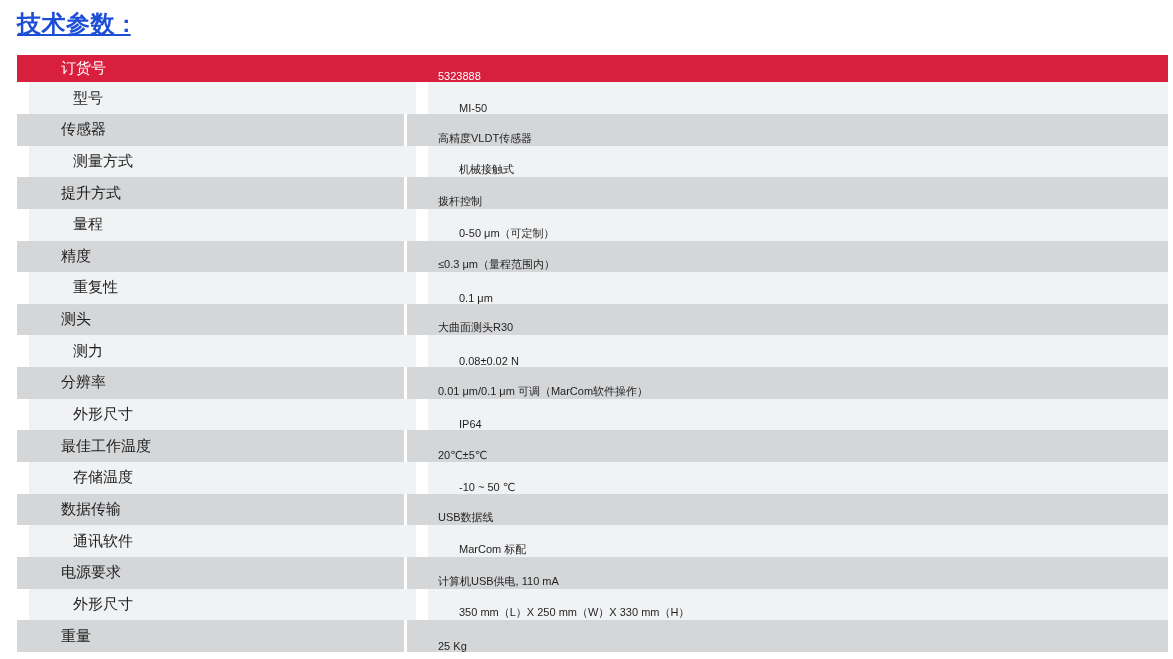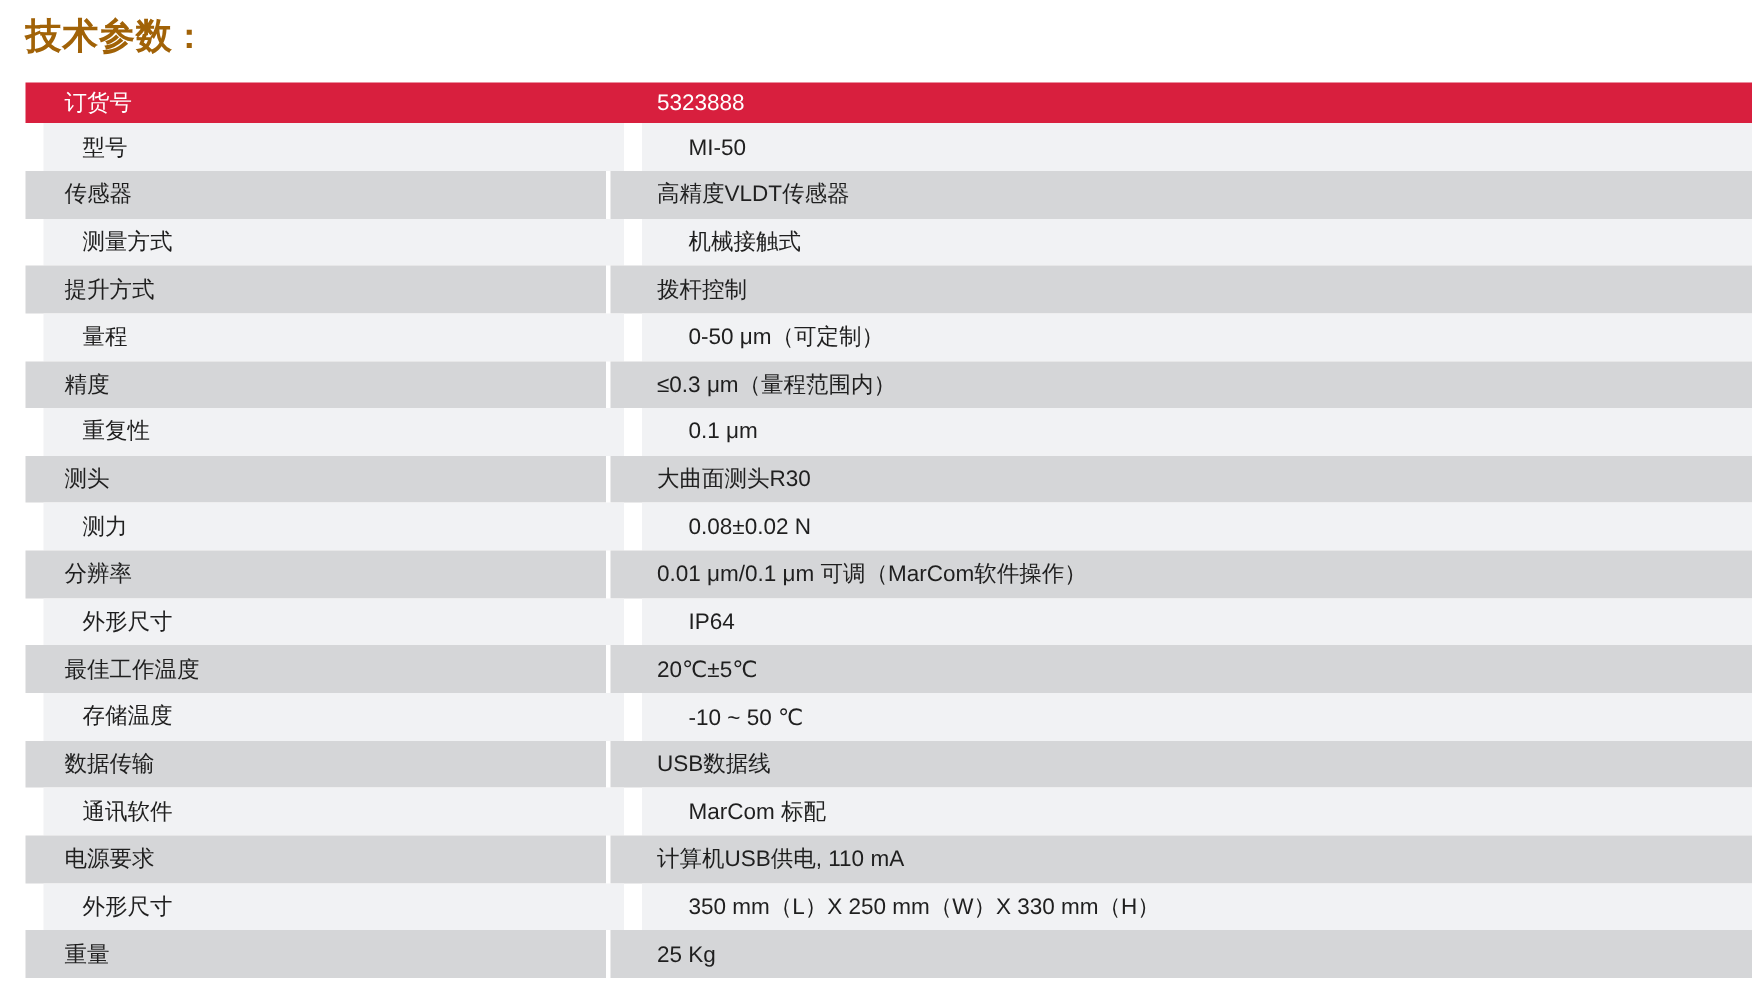--- a/index.html
+++ b/index.html
@@ -11,22 +11,23 @@
   }
   .page {
     position: relative;
     width: 1173px; height: 659px;
   }
   .page-title {
     position: absolute;
     left: 17px; top: 8px;
     font-size: 24px;
     font-weight: bold;
-    color: #a16207;
+    color: #1d4ed8;
     letter-spacing: 0.5px;
+    text-decoration: underline;
   }
   .spec-table {
     position: absolute;
     left: 17px; top: 55px;
     width: 1151px;
   }
   .row {
     display: flex;
     height: 31.65px;
     background: #ffffff;
@@ -39,34 +40,34 @@
   .row.header .cell-value {
     background: transparent;
     color: #ffffff;
   }
   .row.light .cell-label,
   .row.light .cell-value { background: #f1f2f4; margin-left: 12px; }
   .row.gray .cell-label,
   .row.gray .cell-value { background: #d5d6d8; }
   .cell-label {
     width: 387px;
-    padding-left: 26px;
+    padding-left: 44px;
     display: flex;
     align-items: center;
     font-size: 15px;
     color: #1f1f1f;
     flex: none;
   }
   .cell-value {
     flex: 1;
     margin-left: 3px; 
     padding-left: 31px;
     display: flex;
-    align-items: center;
-    font-size: 15px;
+    align-items: flex-end;
+    font-size: 11px;
     color: #1f1f1f;
   }
 </style>
 </head>
 <body>
 
 <div class="page">
 
   <div class="page-title">技术参数 :</div>
 

